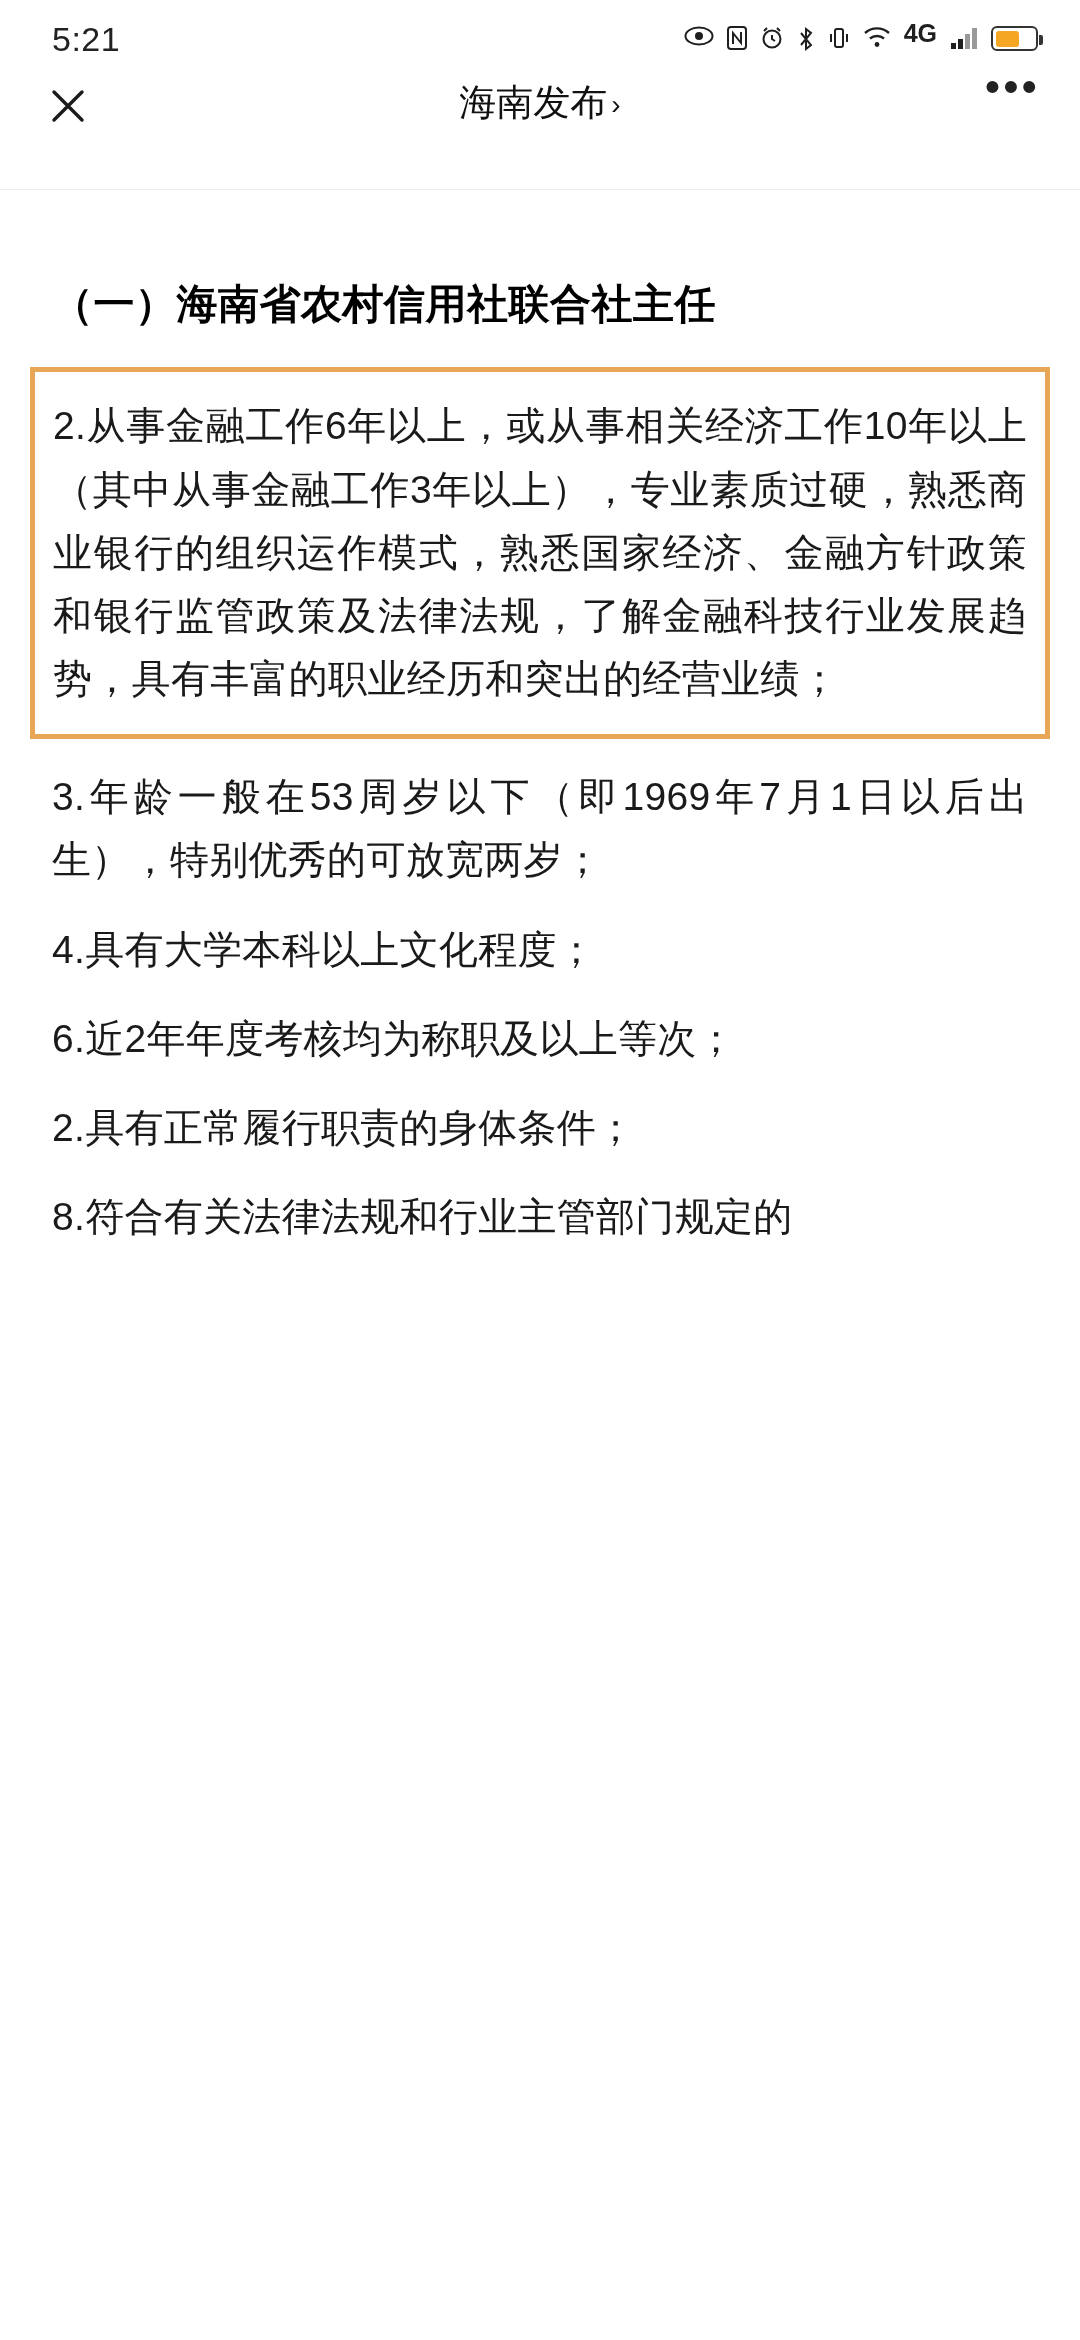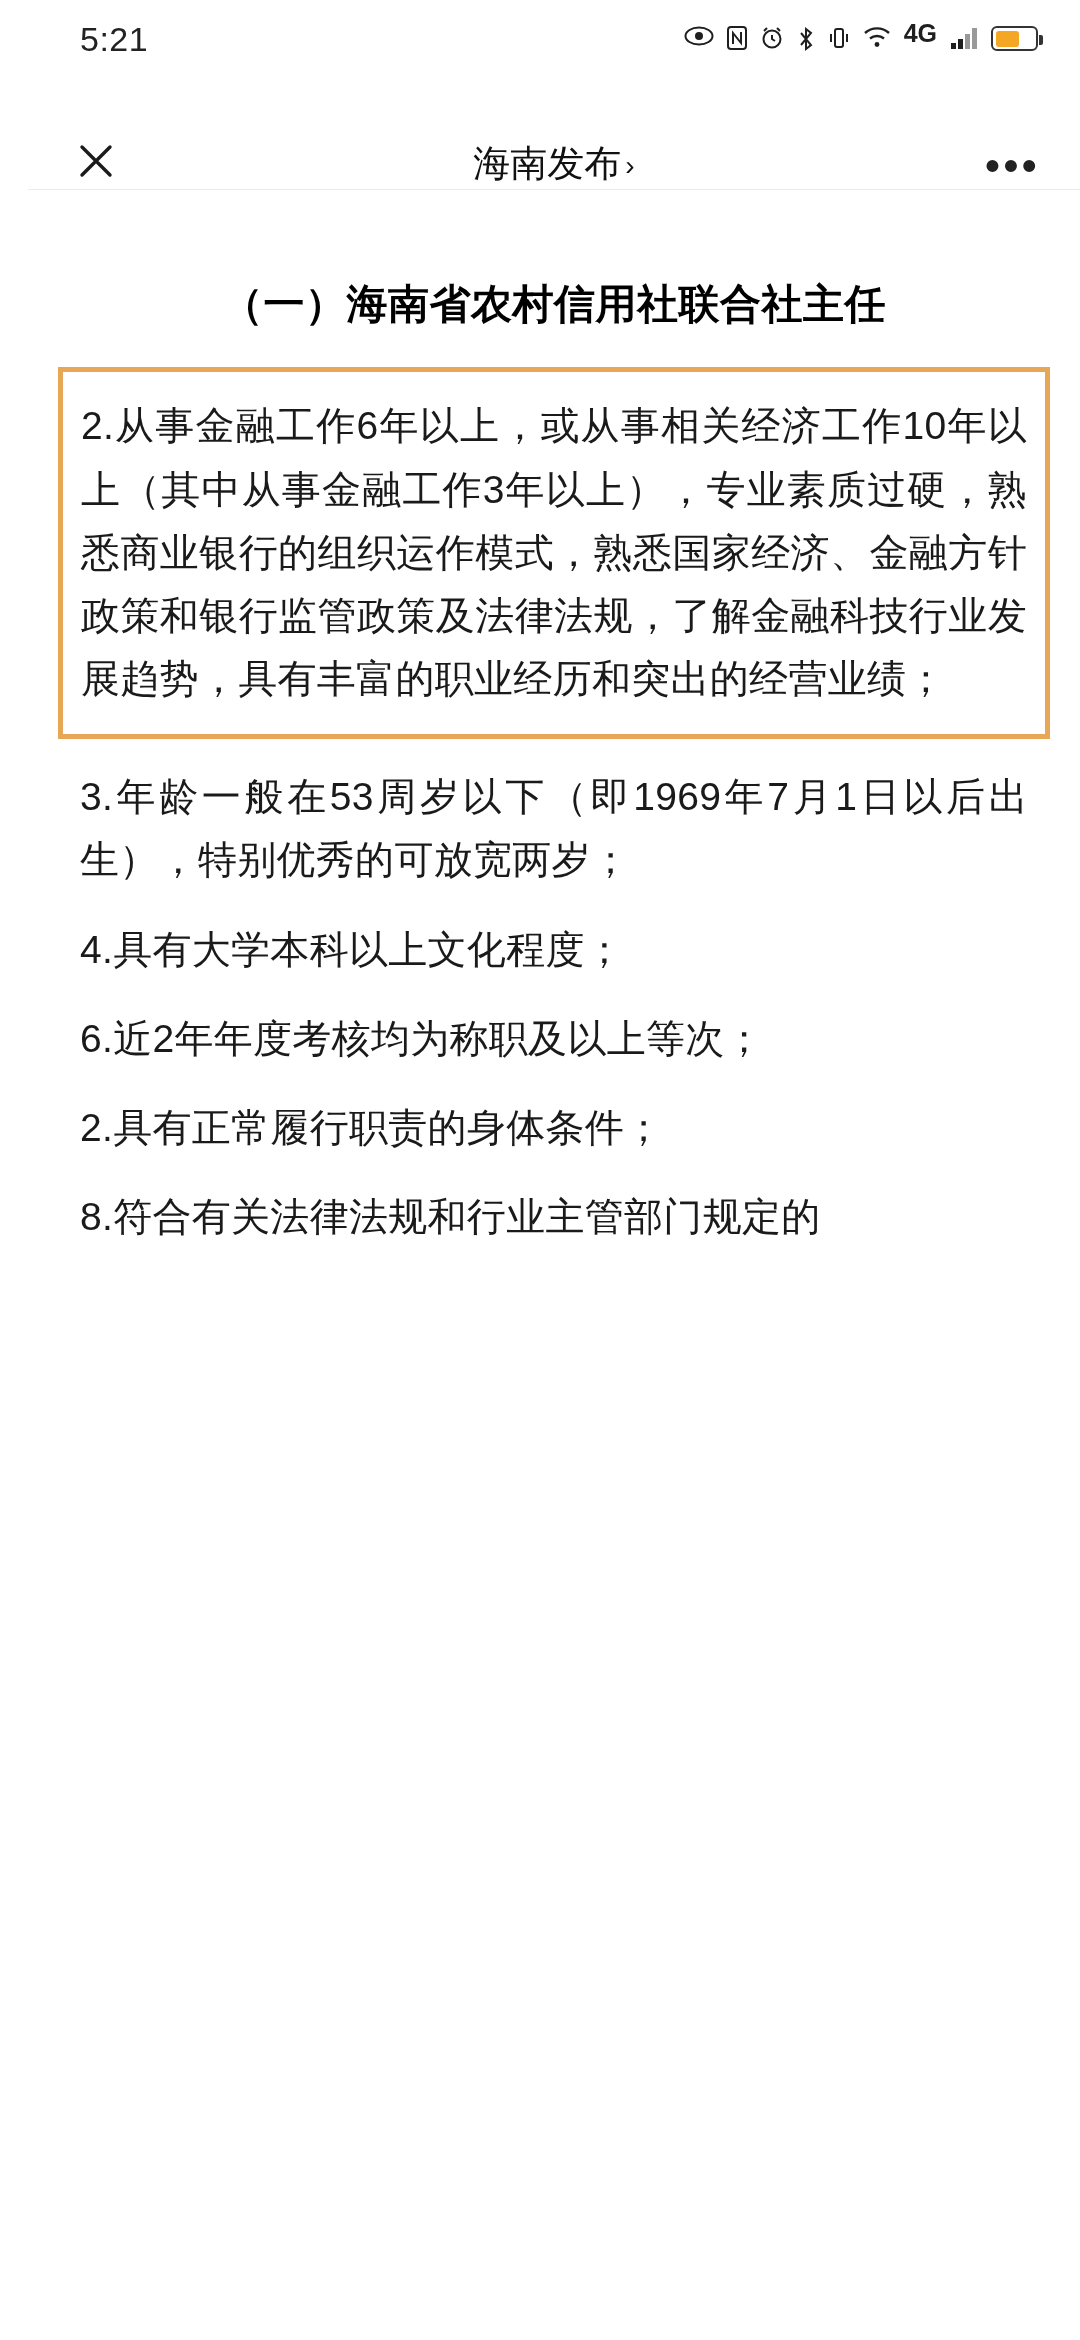--- a/index.html
+++ b/index.html
@@ -10,21 +10,20 @@
     font-family: "Liberation Sans", sans-serif;
     overflow: hidden;
   }
   .screen {
     position: relative;
     width: 1080px;
     height: 1956px;
     background: #ffffff;
     display: flex;
     flex-direction: column;
-    padding-left: 28px;
   }
 
   
   .status-bar {
     height: 78px;
     flex: 0 0 78px;
     display: flex;
     align-items: center;
     justify-content: space-between;
     padding: 0 42px 0 52px;
@@ -73,21 +72,21 @@
     background: #f5a623;
     border-radius: 3px;
   }
   .sig-4g { font-size: 19px; font-weight: bold; position: relative; top: -5px; }
 
   
   .topbar {
     height: 112px;
     flex: 0 0 112px;
     display: flex;
-    align-items: flex-end;
+    align-items: flex-start;
     position: relative;
     padding: 0 40px;
     border-bottom: 1px solid #ececec;
   }
   .close-icon {
     width: 56px;
     height: 56px;
     display: flex;
     align-items: center;
     justify-content: center;
@@ -131,21 +130,20 @@
     overflow: hidden;
   }
   .article-heading {
     font-size: 41px;
     font-weight: bold;
     color: #000;
     letter-spacing: 0.5px;
     margin-top: 86px;
     margin-bottom: 34px;
     line-height: 1.4;
-    text-align: center;
   }
   .para {
     font-size: 39px;
     line-height: 1.62;
     color: #1a1a1a;
     margin: 26px 0;
     text-align: justify;
     letter-spacing: 0.3px;
   }
   .para.highlighted {

